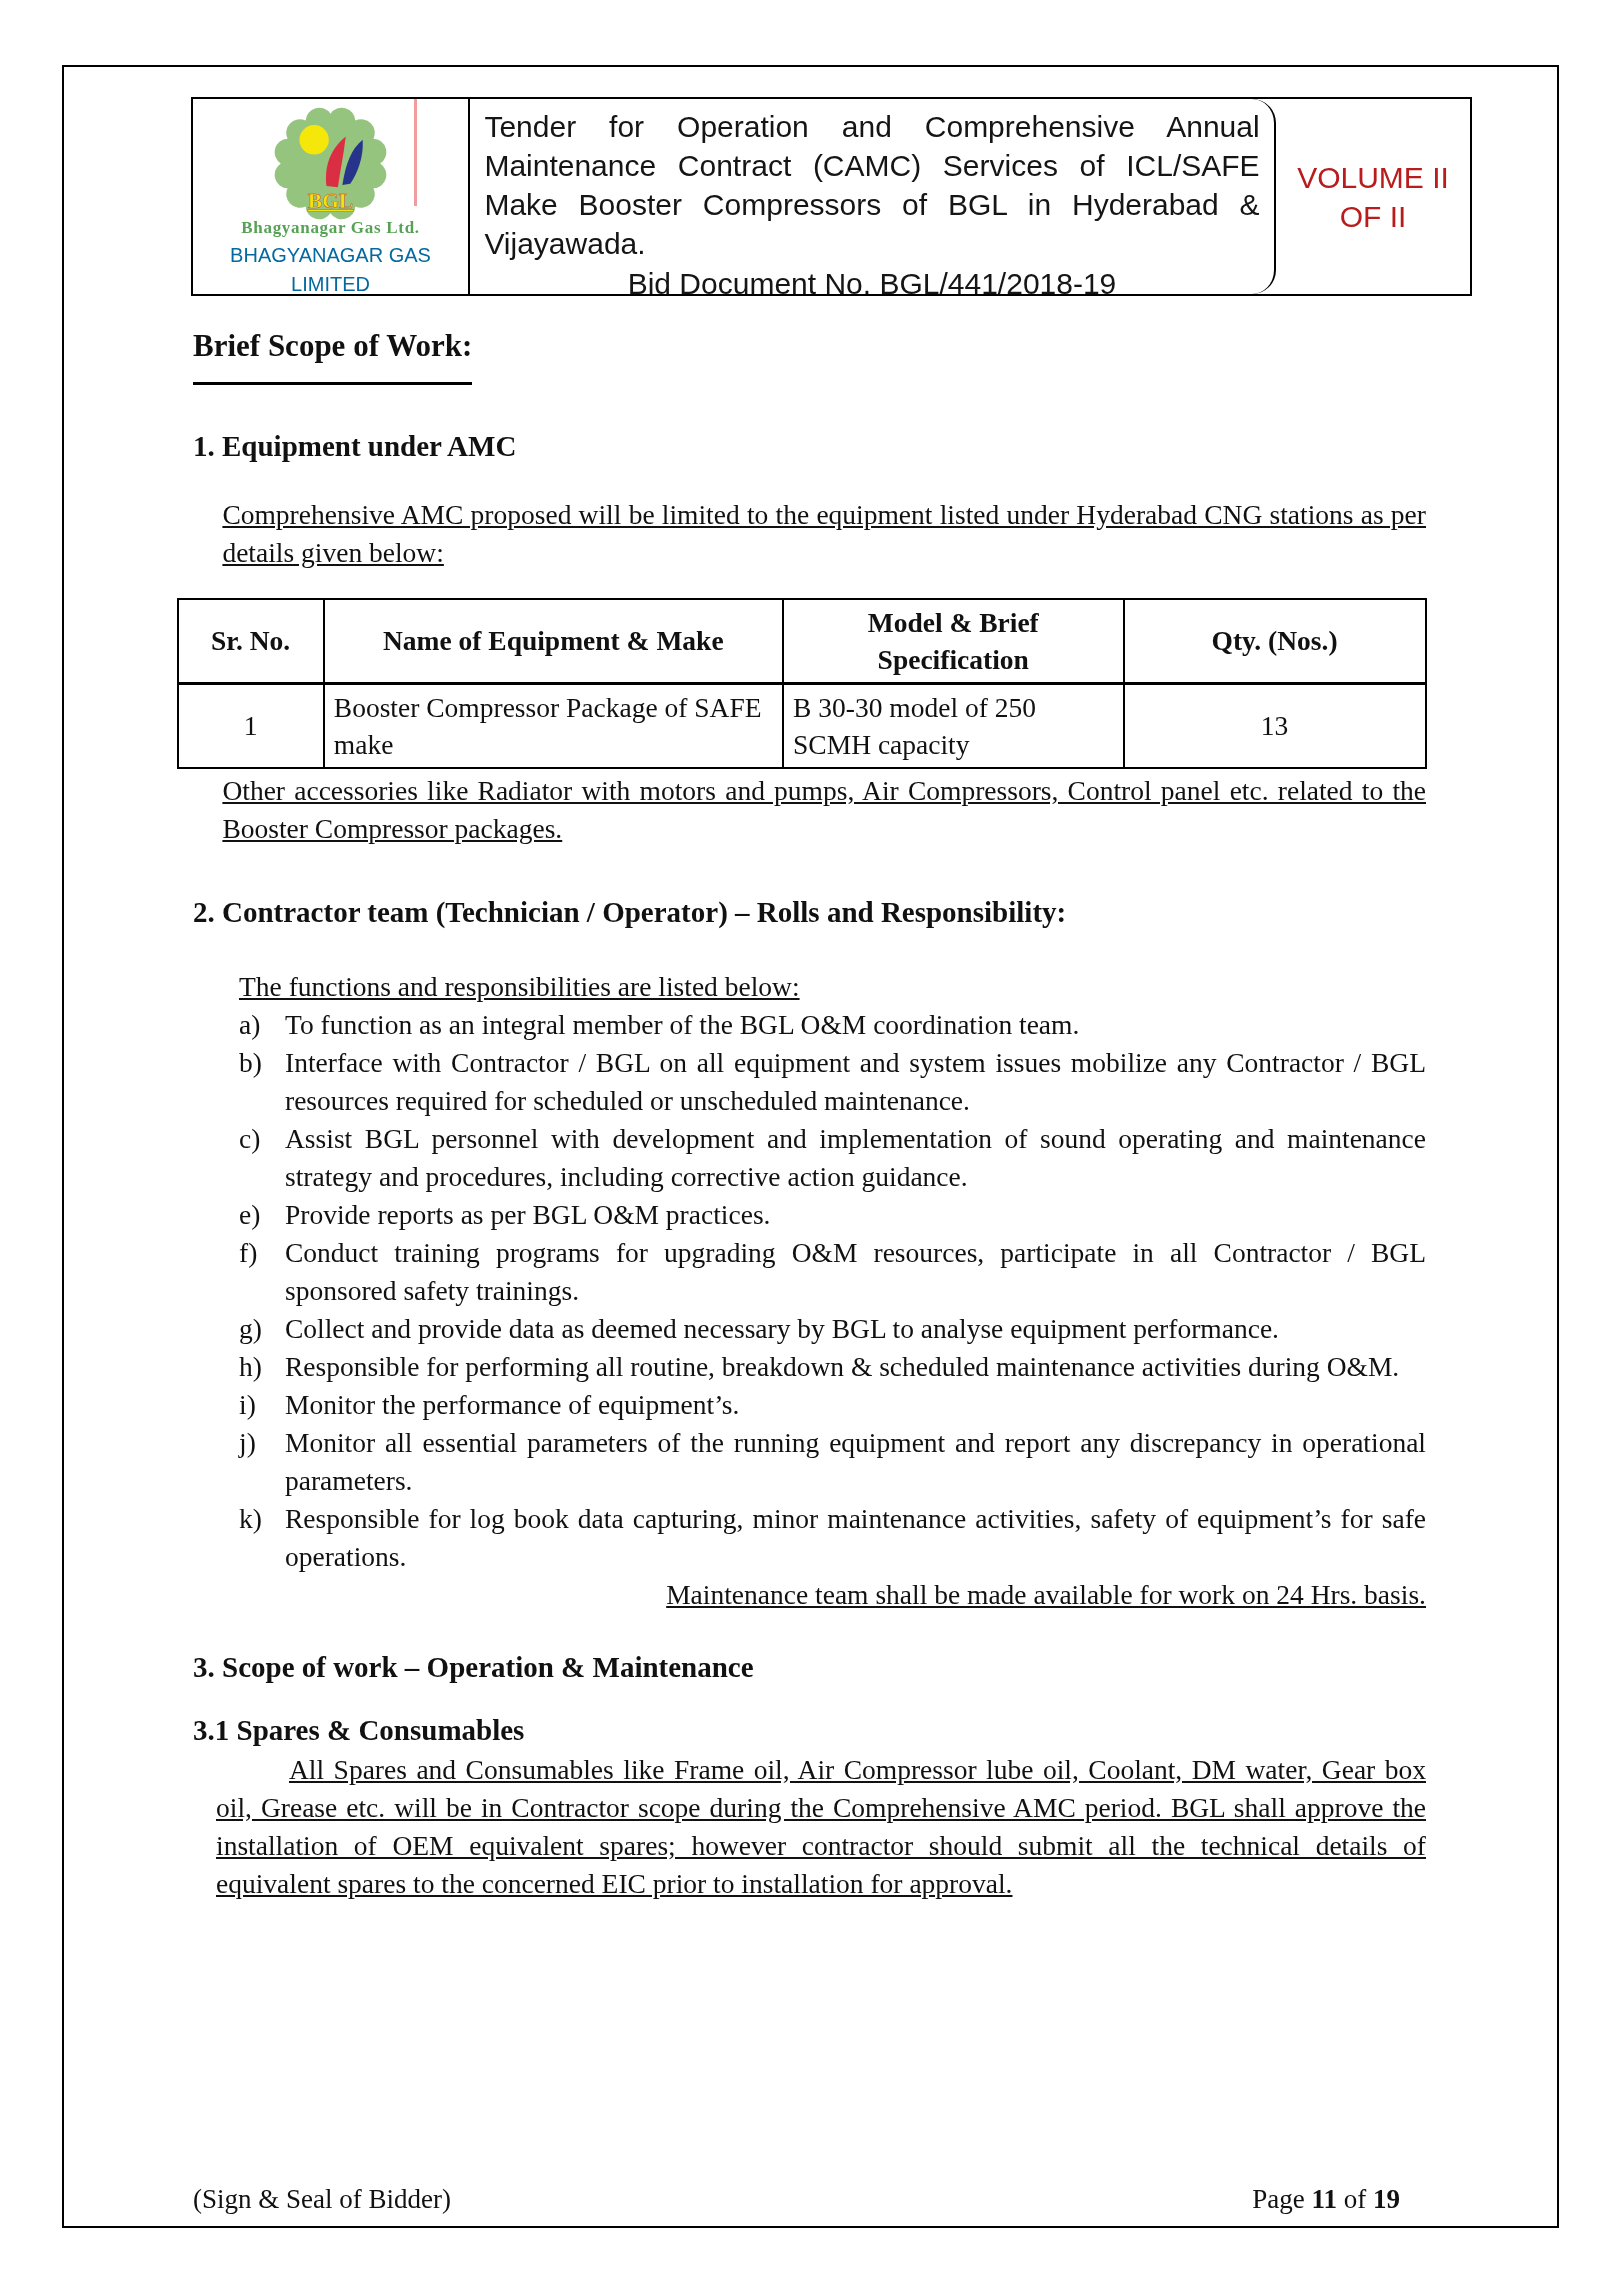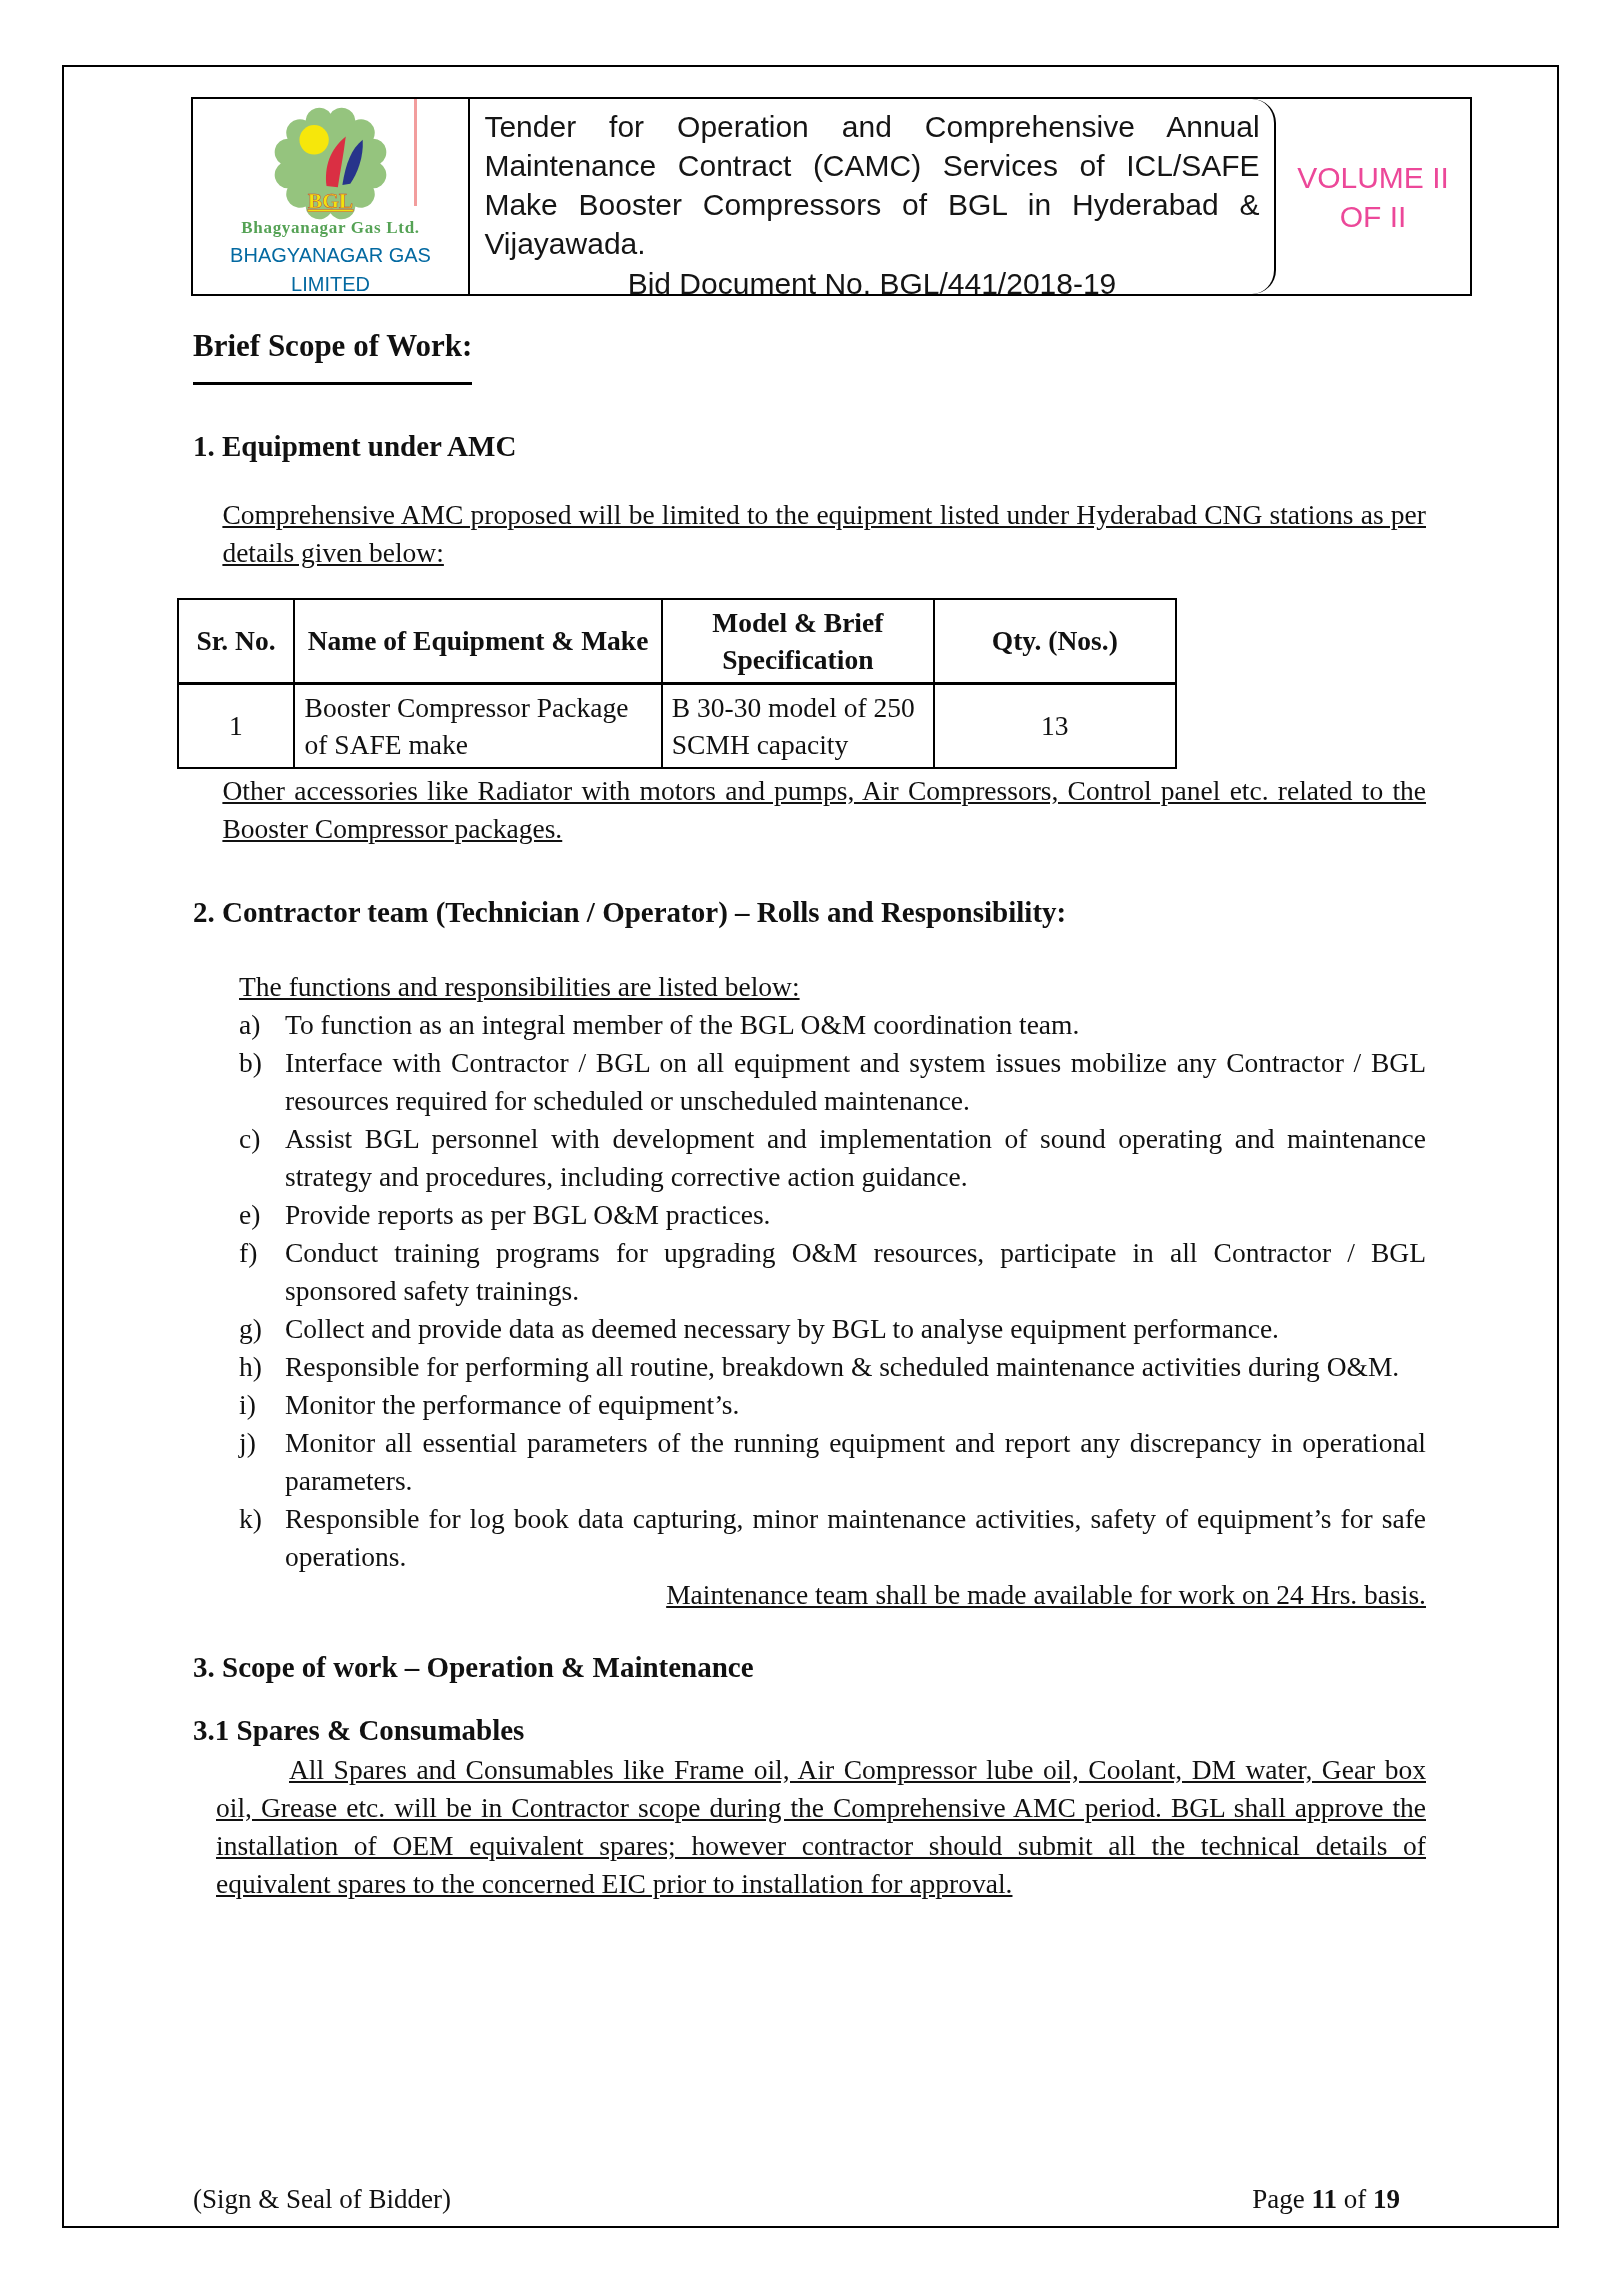--- a/index.html
+++ b/index.html
@@ -69,21 +69,21 @@
   }
   .title-line{text-align:justify;text-align-last:justify;}
   .title-line.last{text-align:left;text-align-last:left;}
   .bid-line{text-align:center;margin-top:1.3px;}
   .cell-volume{
     width:194px;flex:0 0 194px;
     display:flex;flex-direction:column;
     align-items:center;justify-content:center;
     font-family:"Liberation Sans", sans-serif;
     font-size:30px;line-height:39px;
-    text-align:center;color:#ec4899;
+    text-align:center;color:#b91c1c;
   }
 
   
   .content{
     position:absolute;
     left:193px;top:328px;
     width:1233px;
     font-size:27.5px;line-height:38px;
   }
   .h-brief{
@@ -101,21 +101,21 @@
   .para{text-align:justify;text-decoration:underline;}
   .p-intro{margin-top:31px;margin-left:29.4px;}
   .p-other{margin-top:3.9px;margin-left:29.4px;}
   .p-functions{margin-top:37px;margin-left:46px;text-align:left;}
   .p-maint{margin-left:33px;text-align:right;}
   .p-spares{margin-top:1.3px;margin-left:23px;text-indent:73px;}
 
   
   .equip-table{
     margin-top:26px;margin-left:-16.4px;
-    width:1000px;
+    width:1250px;
     border-collapse:collapse;
     font-size:27.5px;line-height:37px;
   }
   .equip-table th,.equip-table td{
     border:2.6px solid #000;
     vertical-align:middle;
     padding:3.9px 9.2px;
   }
   .equip-table th{
     font-weight:bold;text-align:center;

